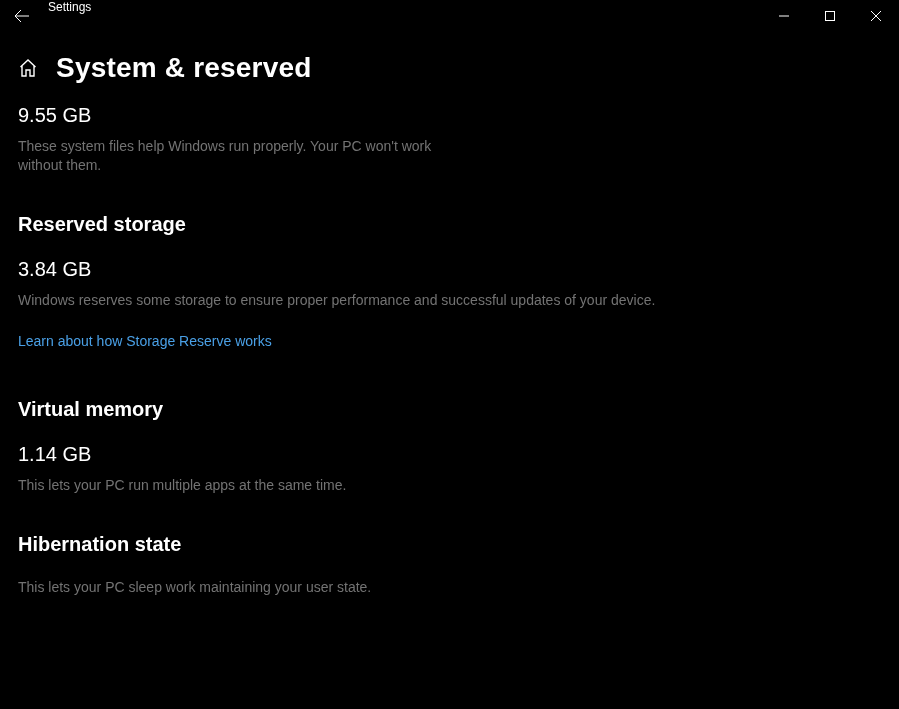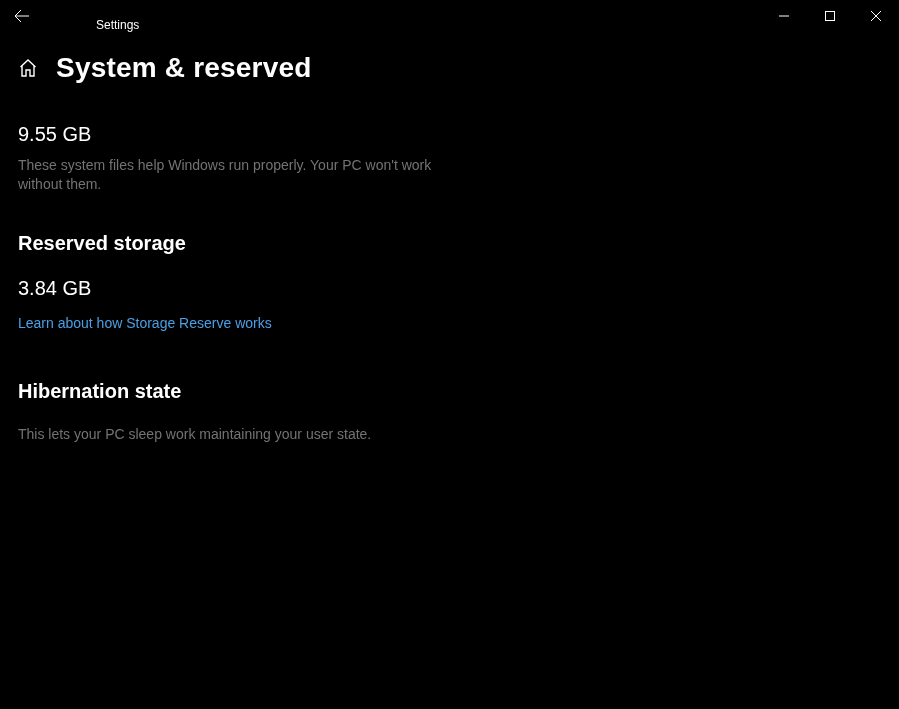--- a/index.html
+++ b/index.html
@@ -8,22 +8,21 @@
     color: #ffffff;
     font-family: "Segoe UI", -apple-system, sans-serif;
     width: 899px;
     height: 709px;
     overflow: hidden;
     font-weight: 400;
   }
   .titlebar {
     height: 32px;
     display: flex;
-    align-items: flex-end;
-    gap: 48px;
+    align-items: flex-start;
     -webkit-app-region: drag;
   }
   .back-btn {
     width: 44px;
     height: 32px;
     display: flex;
     align-items: center;
     justify-content: center;
     cursor: pointer;
   }
@@ -44,21 +43,21 @@
     justify-content: center;
     cursor: pointer;
   }
   .content {
     padding: 20px 18px 0 18px;
   }
   .header-row {
     display: flex;
     align-items: center;
     gap: 18px;
-    margin-bottom: 39px;
+    margin-bottom: 20px;
   }
   .home-icon { display:flex; cursor:pointer; }
   .page-title {
     font-size: 28px;
     font-weight: 600;
     letter-spacing: 0.2px;
   }
   .section { margin-bottom: 38px; }
   .section-title {
     font-size: 20px;
@@ -73,21 +72,21 @@
   .section-desc {
     font-size: 14px;
     color: #737373;
     line-height: 1.35;
     max-width: 640px;
   }
   .section-desc.narrow { max-width: 420px; }
   .link {
     color: #4aa0e6;
     font-size: 14px;
-    margin-top: 5px;
+    margin-top: 23px;
     display: inline-block;
     cursor: pointer;
   }
 </style>
 </head>
 <body>
 
 <div class="titlebar">
   <div class="back-btn">
     <svg width="16" height="16" viewBox="0 0 16 16" fill="none" stroke="currentColor" stroke-width="1">
@@ -125,21 +124,27 @@
   </div>
 
   <div class="section">
     <div class="section-value">9.55 GB</div>
     <div class="section-desc narrow">These system files help Windows run properly. Your PC won't work without them.</div>
   </div>
 
   <div class="section" style="margin-bottom:48px;">
     <div class="section-title">Reserved storage</div>
     <div class="section-value">3.84 GB</div>
+    <div class="section-desc">Windows reserves some storage to ensure proper performance and successful updates of your device.</div>
     <a class="link">Learn about how Storage Reserve works</a>
   </div>
 
+  <div class="section">
+    <div class="section-title">Virtual memory</div>
+    <div class="section-value">1.14 GB</div>
+    <div class="section-desc">This lets your PC run multiple apps at the same time.</div>
+  </div>
 
   <div class="section">
     <div class="section-title">Hibernation state</div>
     <div class="section-desc">This lets your PC sleep work maintaining your user state.</div>
   </div>
 </div>
 
 </body></html>

